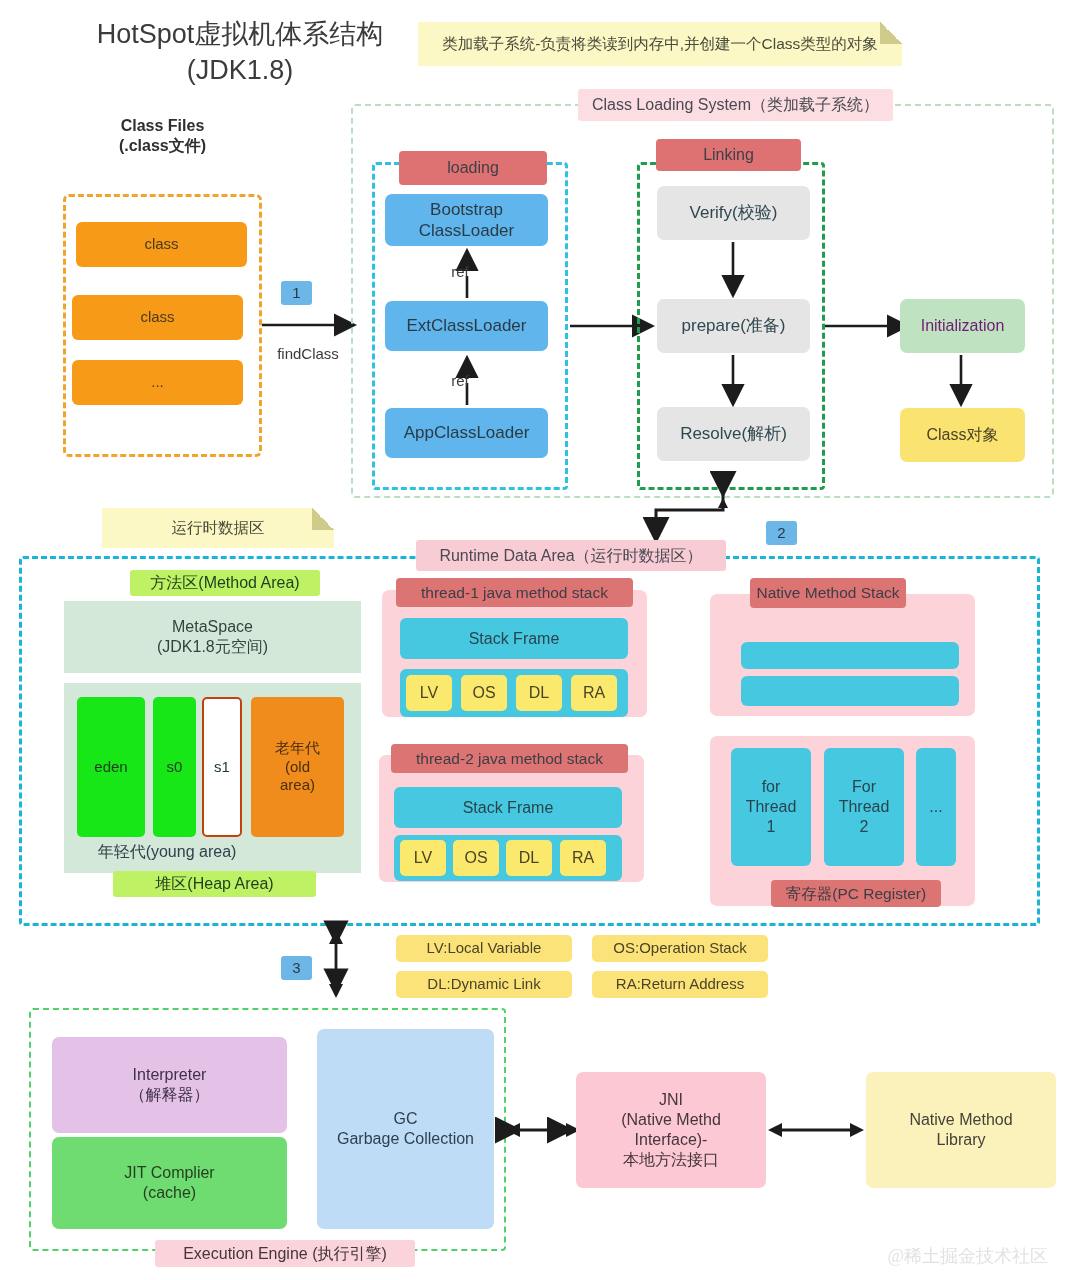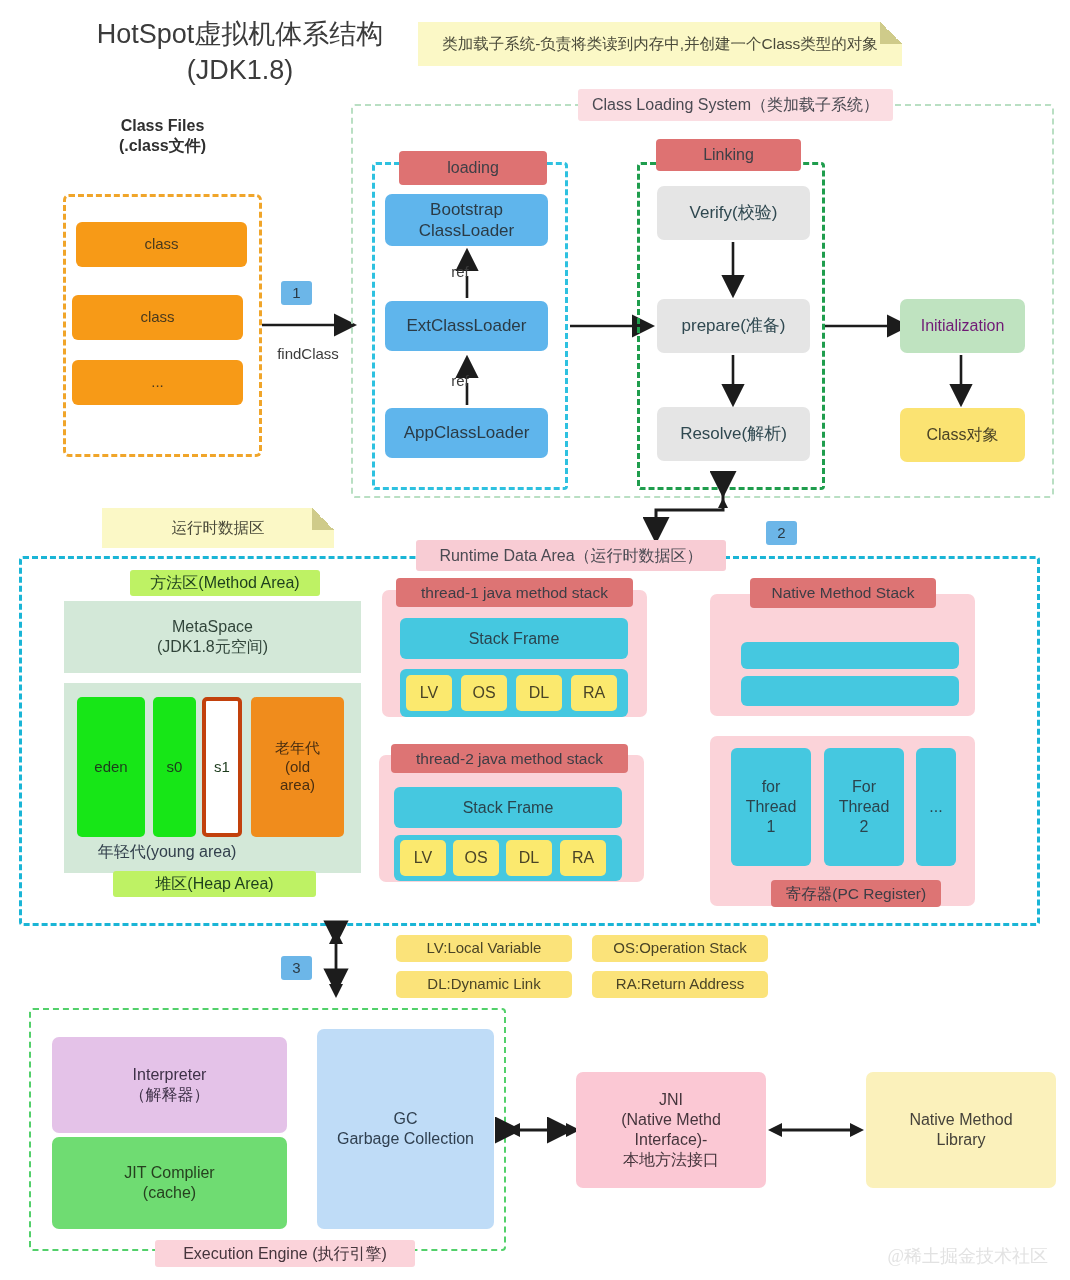--- a/index.html
+++ b/index.html
@@ -37,21 +37,21 @@
   .bx{border-radius:7px;}
   .blue{background:#5fb5ec;color:#2b3b46;font-size:17px;}
   .orange{background:#f79a17;color:#4a3a1e;font-size:15px;border-radius:6px;}
   .cyanbox{background:#e5e5e5;color:#2f4850;font-size:17px;}
   .greenbox{background:#bfe3c0;color:#701a75;font-size:16px;}
   .yellowbox{background:#fbe372;color:#4a4326;font-size:16px;}
   .metaspace{background:#d3e8d8;color:#31453a;font-size:16px;}
   .greenlbl{background:#bef264;color:#1d3f1d;font-size:16px;border-radius:3px;}
   .heaparea{background:#d3e8d8;}
   .green-seg{background:#17e617;border-radius:5px;color:#1c3b1c;font-size:15px;}
-  .white-seg{background:#ffffff;border:4px solid #c2410c;border-radius:5px;color:#1c3b1c;font-size:15px;}
+  .white-seg{background:#ffffff;border:2px solid #c2410c;border-radius:5px;color:#1c3b1c;font-size:15px;}
   .orange-seg{background:#f08c1c;border-radius:5px;color:#4a2e10;font-size:15px;}
   .stackwrap{background:#fbd3d9;border-radius:7px;}
   .cyan-strip{background:#45c8e0;border-radius:6px;color:#2a444e;font-size:16px;}
   .yellow-mini{background:#fbe96e;border-radius:5px;color:#4a4426;font-size:16px;}
   .legend{background:#fbe37a;border-radius:5px;color:#4a4426;font-size:15px;}
   .badge{background:#6cb6e8;border-radius:3px;color:#2b3b46;font-size:15px;}
   .purple{background:#e4c2e8;color:#3e3148;font-size:16px;}
   .green2{background:#6fdc72;color:#26401f;font-size:16px;}
   .bluelight{background:#bfdcf7;color:#2f3f4f;font-size:16px;}
   .pinkbox{background:#fbc8d4;color:#45353c;font-size:16px;}
@@ -279,21 +279,21 @@
   <span>OS</span>
   </div>
 <div class="abs ctr yellow-mini" style="left:506px;top:840px;width:46px;height:36px;">
   <span>DL</span>
   </div>
 <div class="abs ctr yellow-mini" style="left:560px;top:840px;width:46px;height:36px;">
   <span>RA</span>
   </div>
 
 <div class="abs stackwrap" style="left:710px;top:594px;width:265px;height:122px;"></div>
-<div class="abs ctr hdr-red2" style="left:750px;top:578px;width:186px;height:30px;">
+<div class="abs ctr hdr-red2" style="left:750px;top:578px;width:156px;height:30px;">
   <span>Native Method Stack</span>
 </div>
 <div class="abs cyan-strip" style="left:741px;top:642px;width:218px;height:27px;"></div>
 <div class="abs cyan-strip" style="left:741px;top:676px;width:218px;height:30px;"></div>
 
 <div class="abs stackwrap" style="left:710px;top:736px;width:265px;height:170px;"></div>
 <div class="abs ctr cyan-strip" style="left:731px;top:748px;width:80px;height:118px;flex-direction:column;">
   <div>for</div>
   <div>Thread</div>
   <div>1</div>

